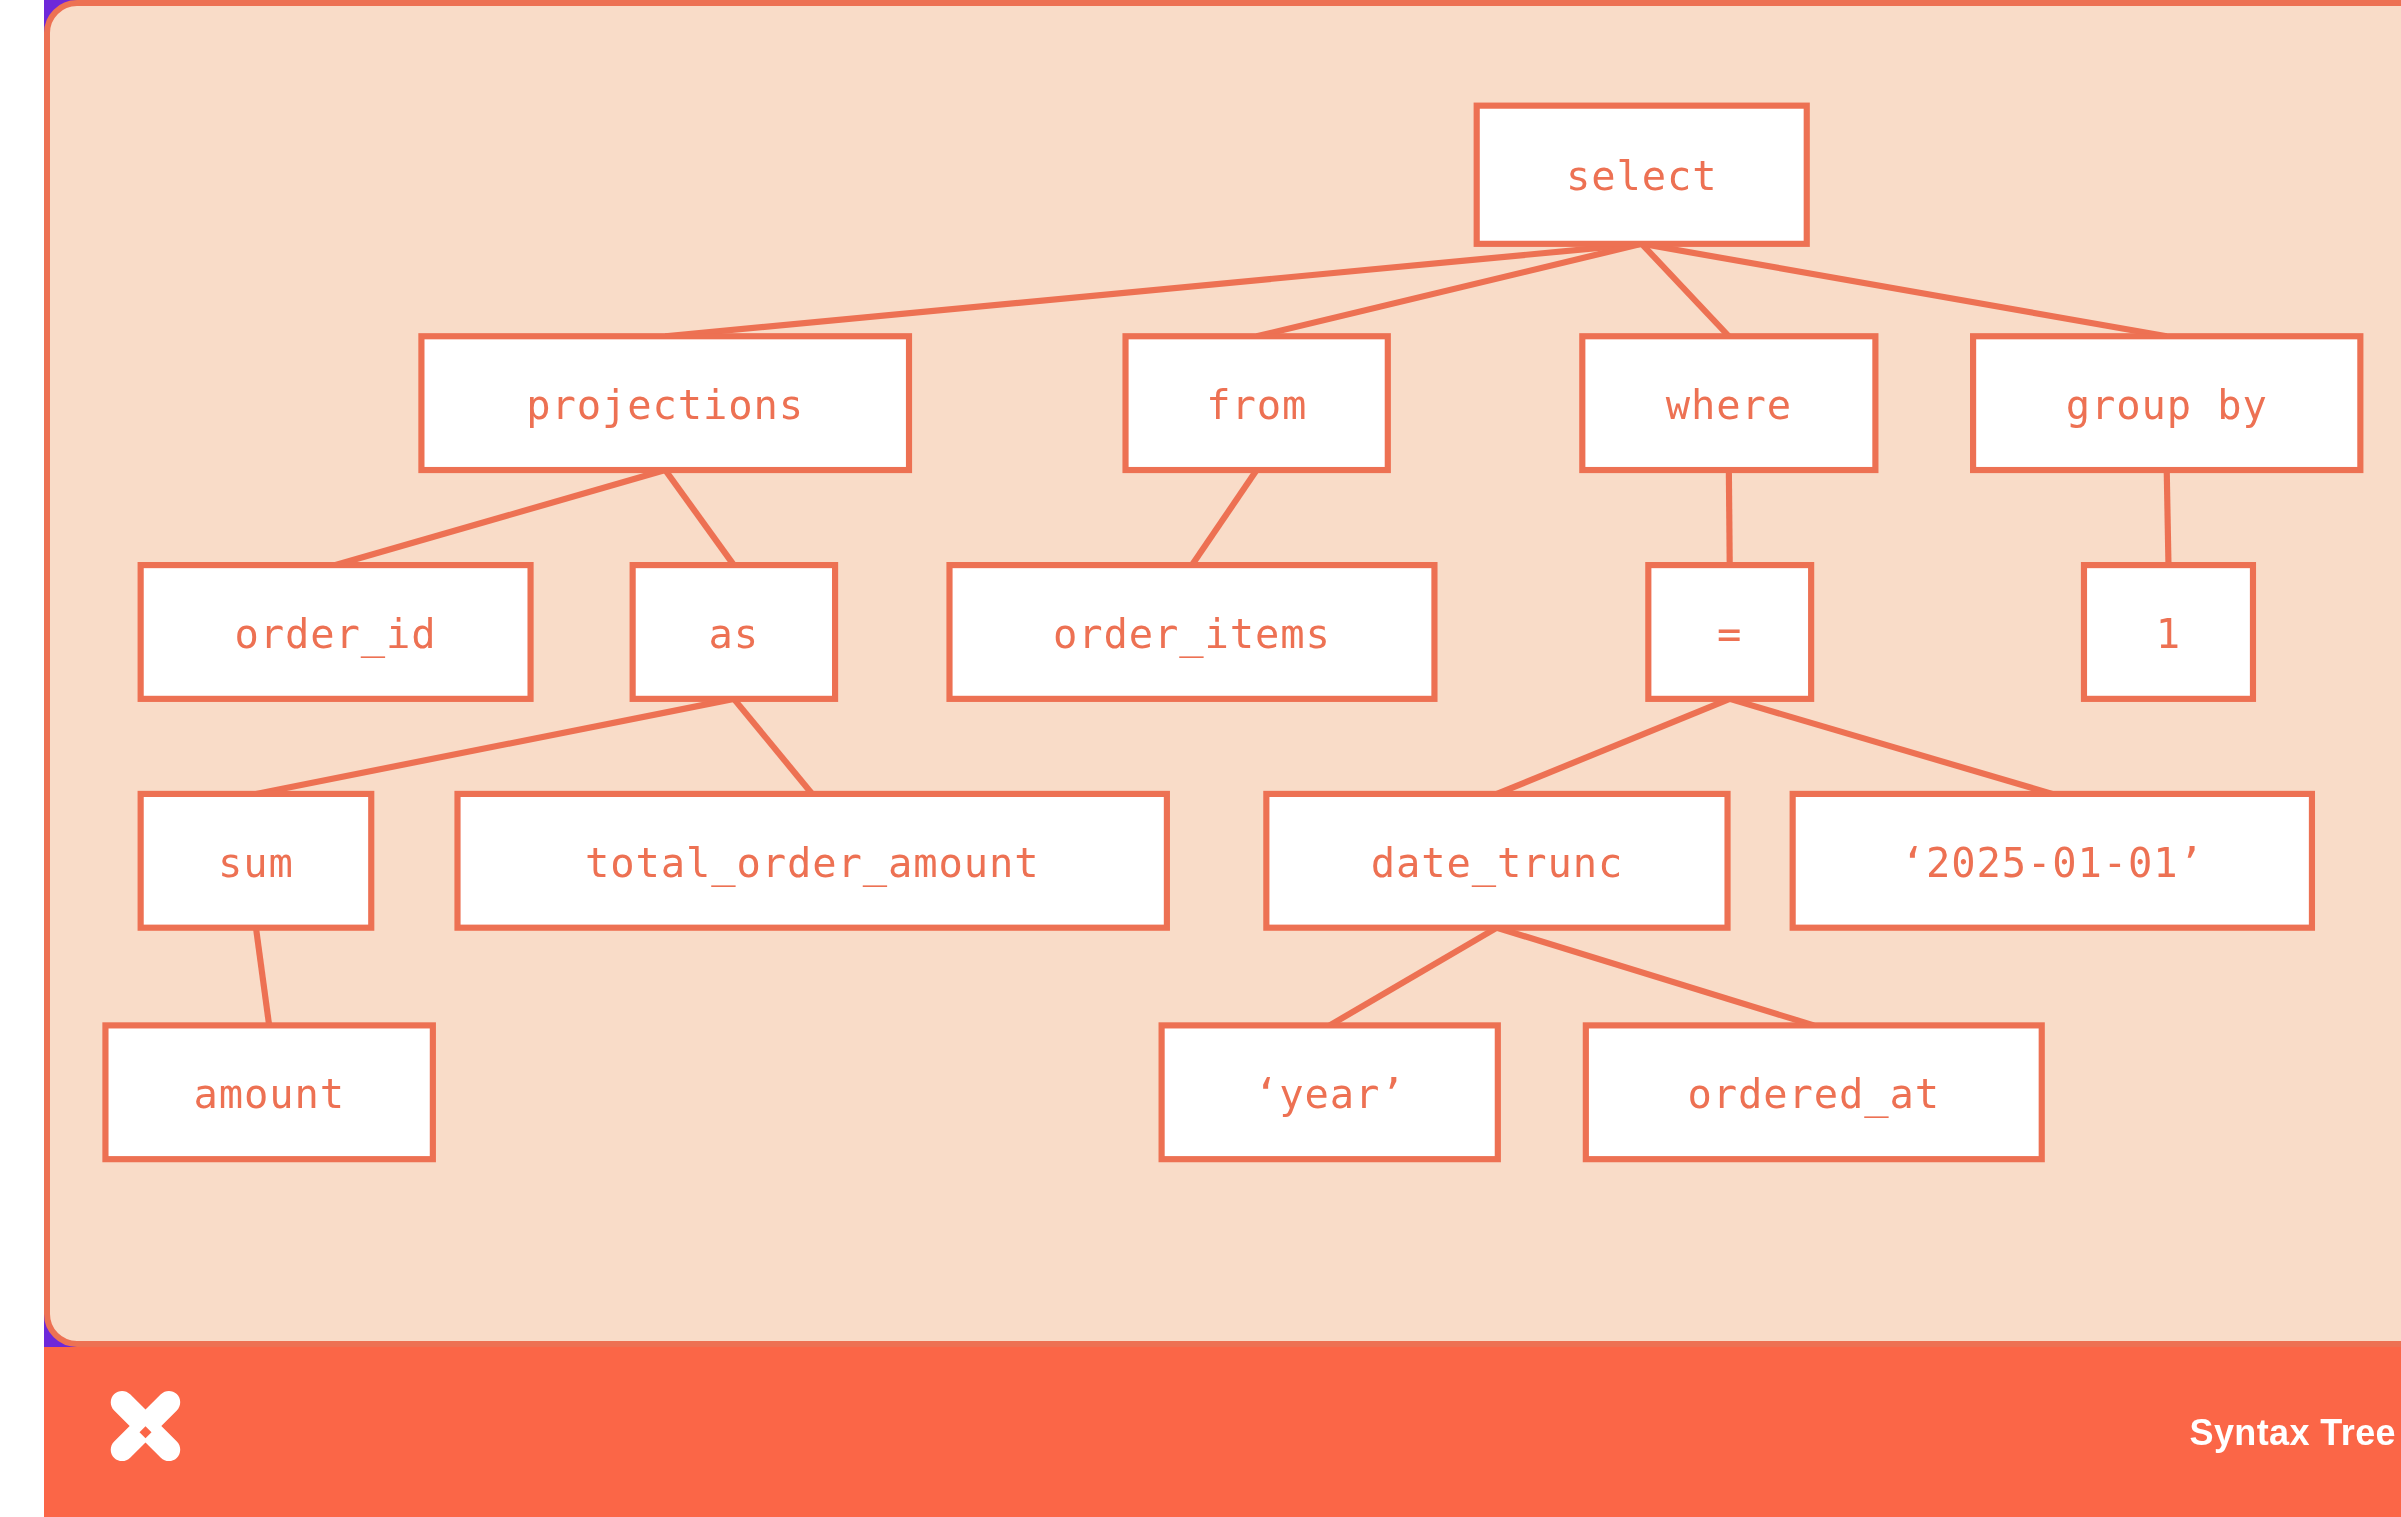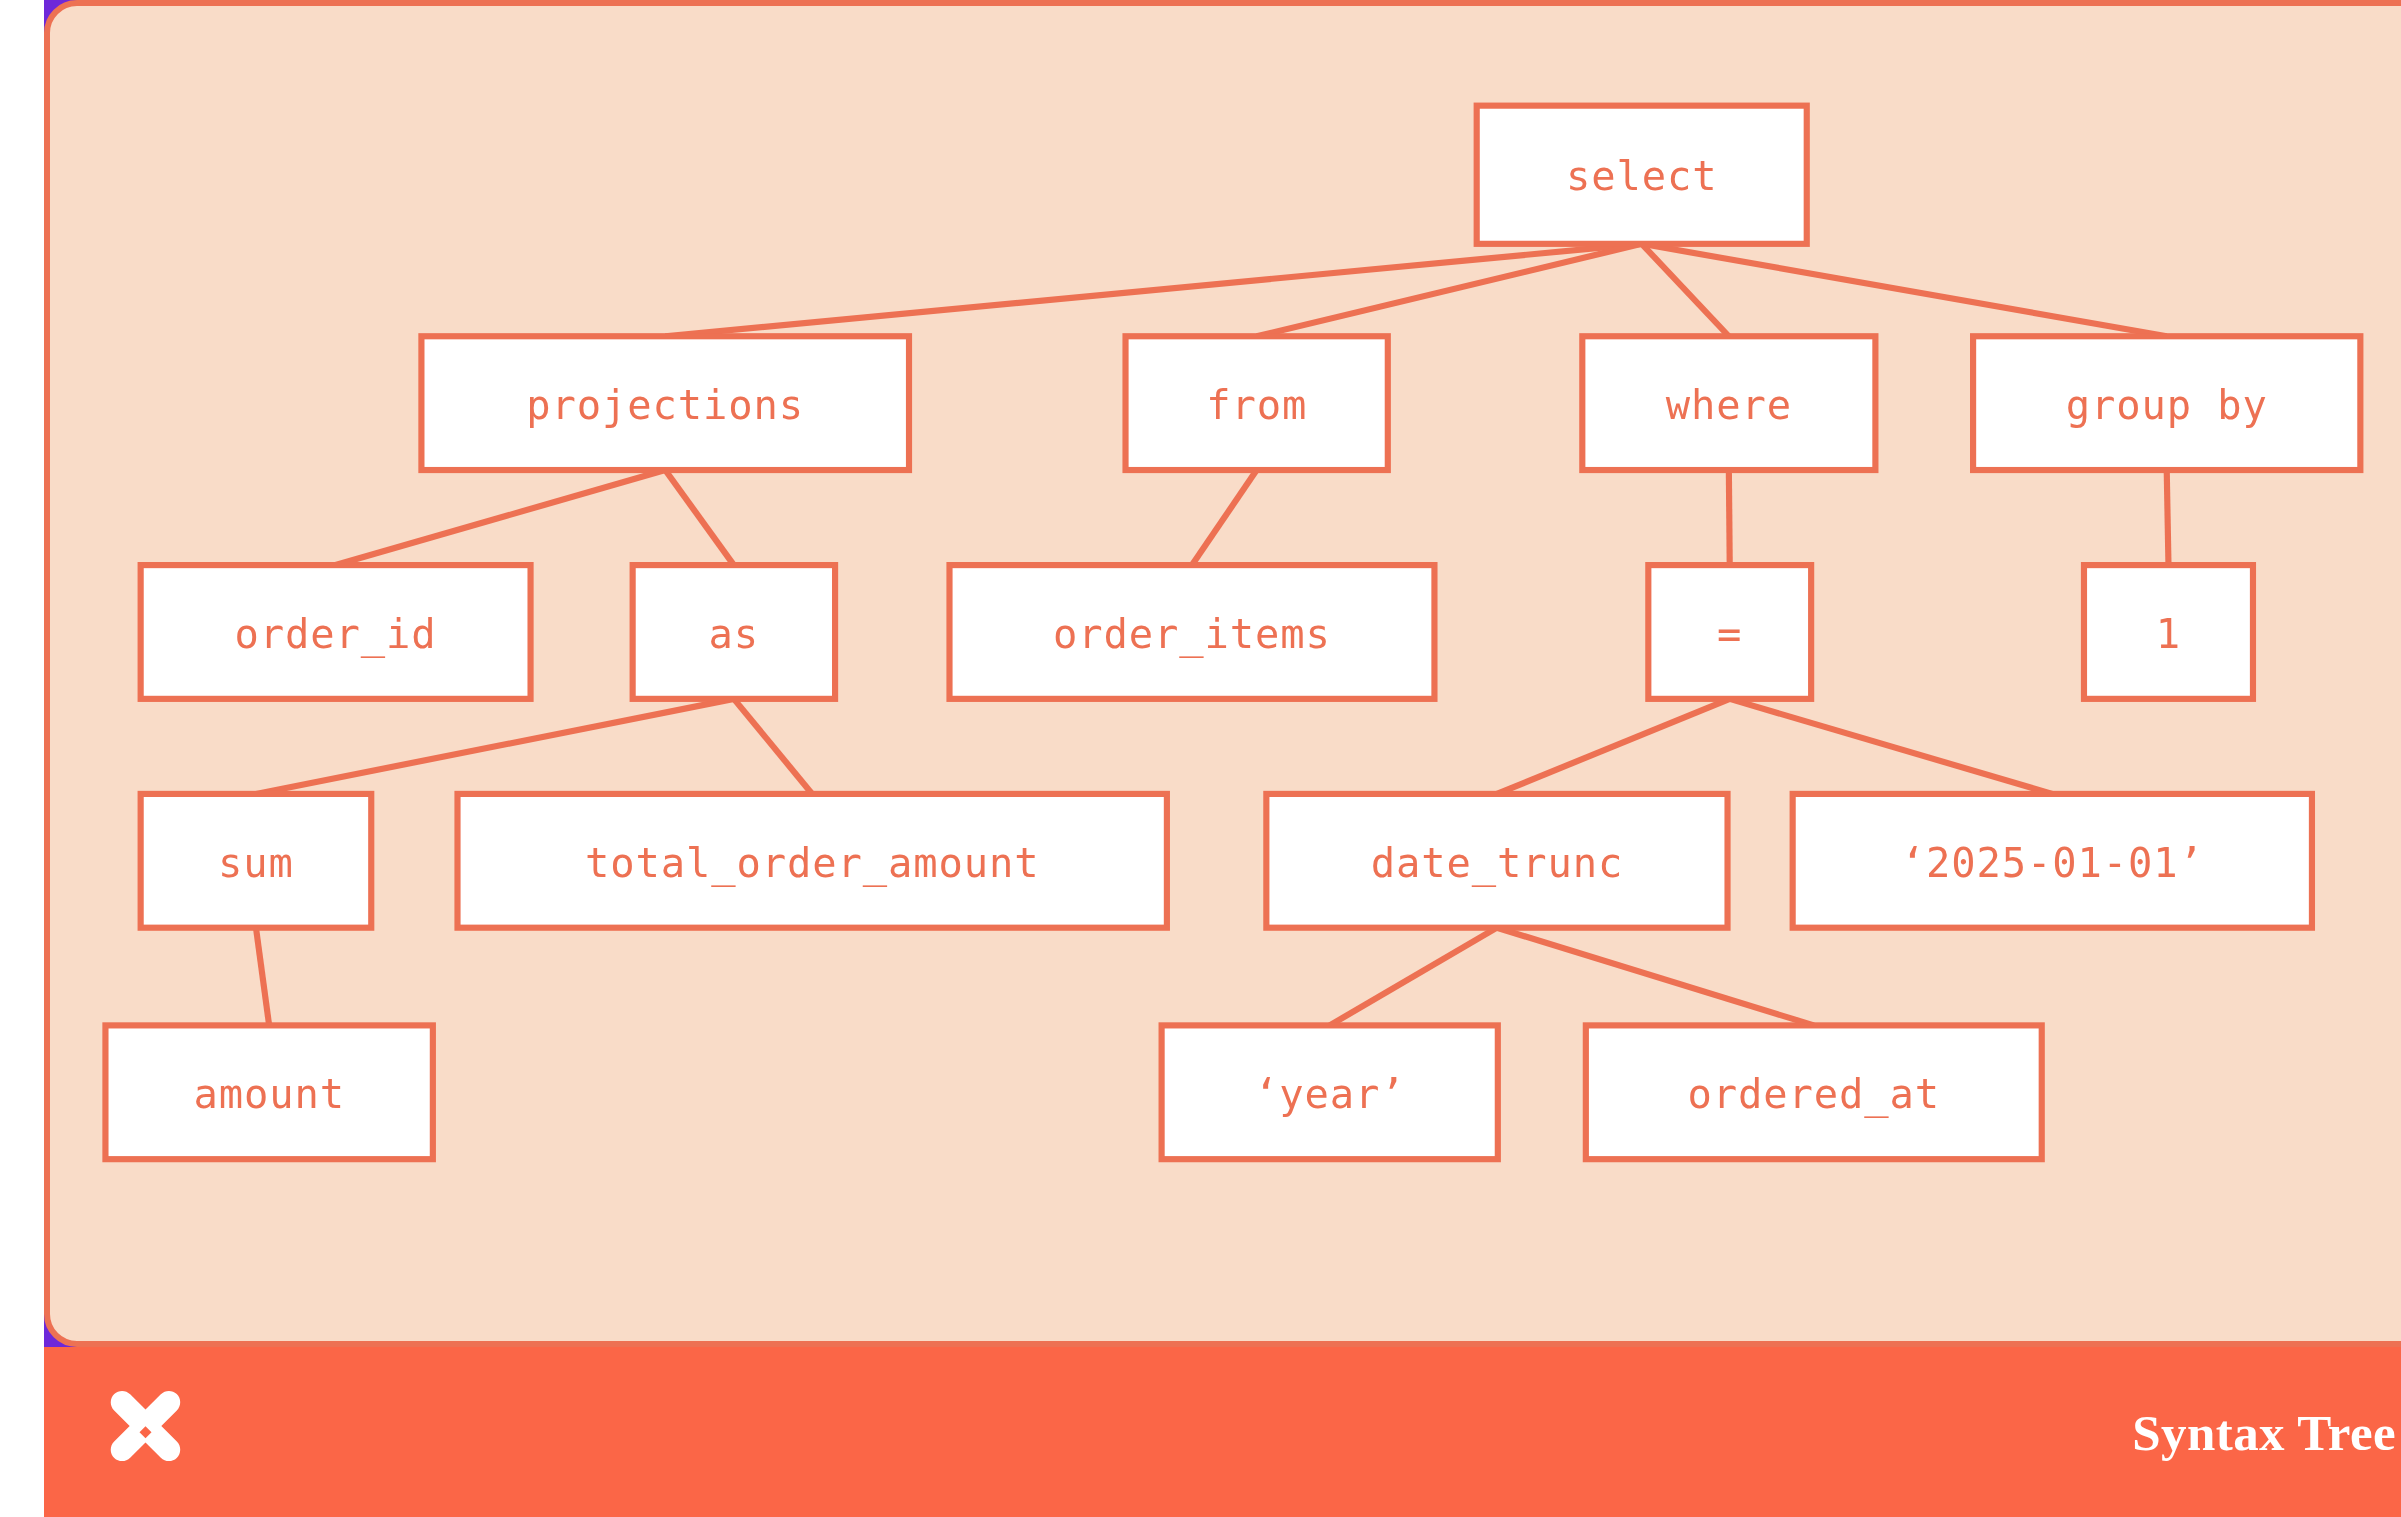--- a/index.html
+++ b/index.html
@@ -76,22 +76,22 @@
     padding: 0 49px 0 53px;
   }
   #brand-logo {
     width: 97px;
     height: 97px;
     display: block;
     flex: 0 0 auto;
   }
   #footer-title {
     color: #FFFFFF;
-    font-family: Liberation Serif, serif;
-    font-size: 51px;
+    font-family: Liberation Sans, sans-serif;
+    font-size: 36px;
     font-weight: bold;
     letter-spacing: 0.4px;
     white-space: nowrap;
   }
 </style>
 </head>
 <body>
 
 <div id="frame">
 

